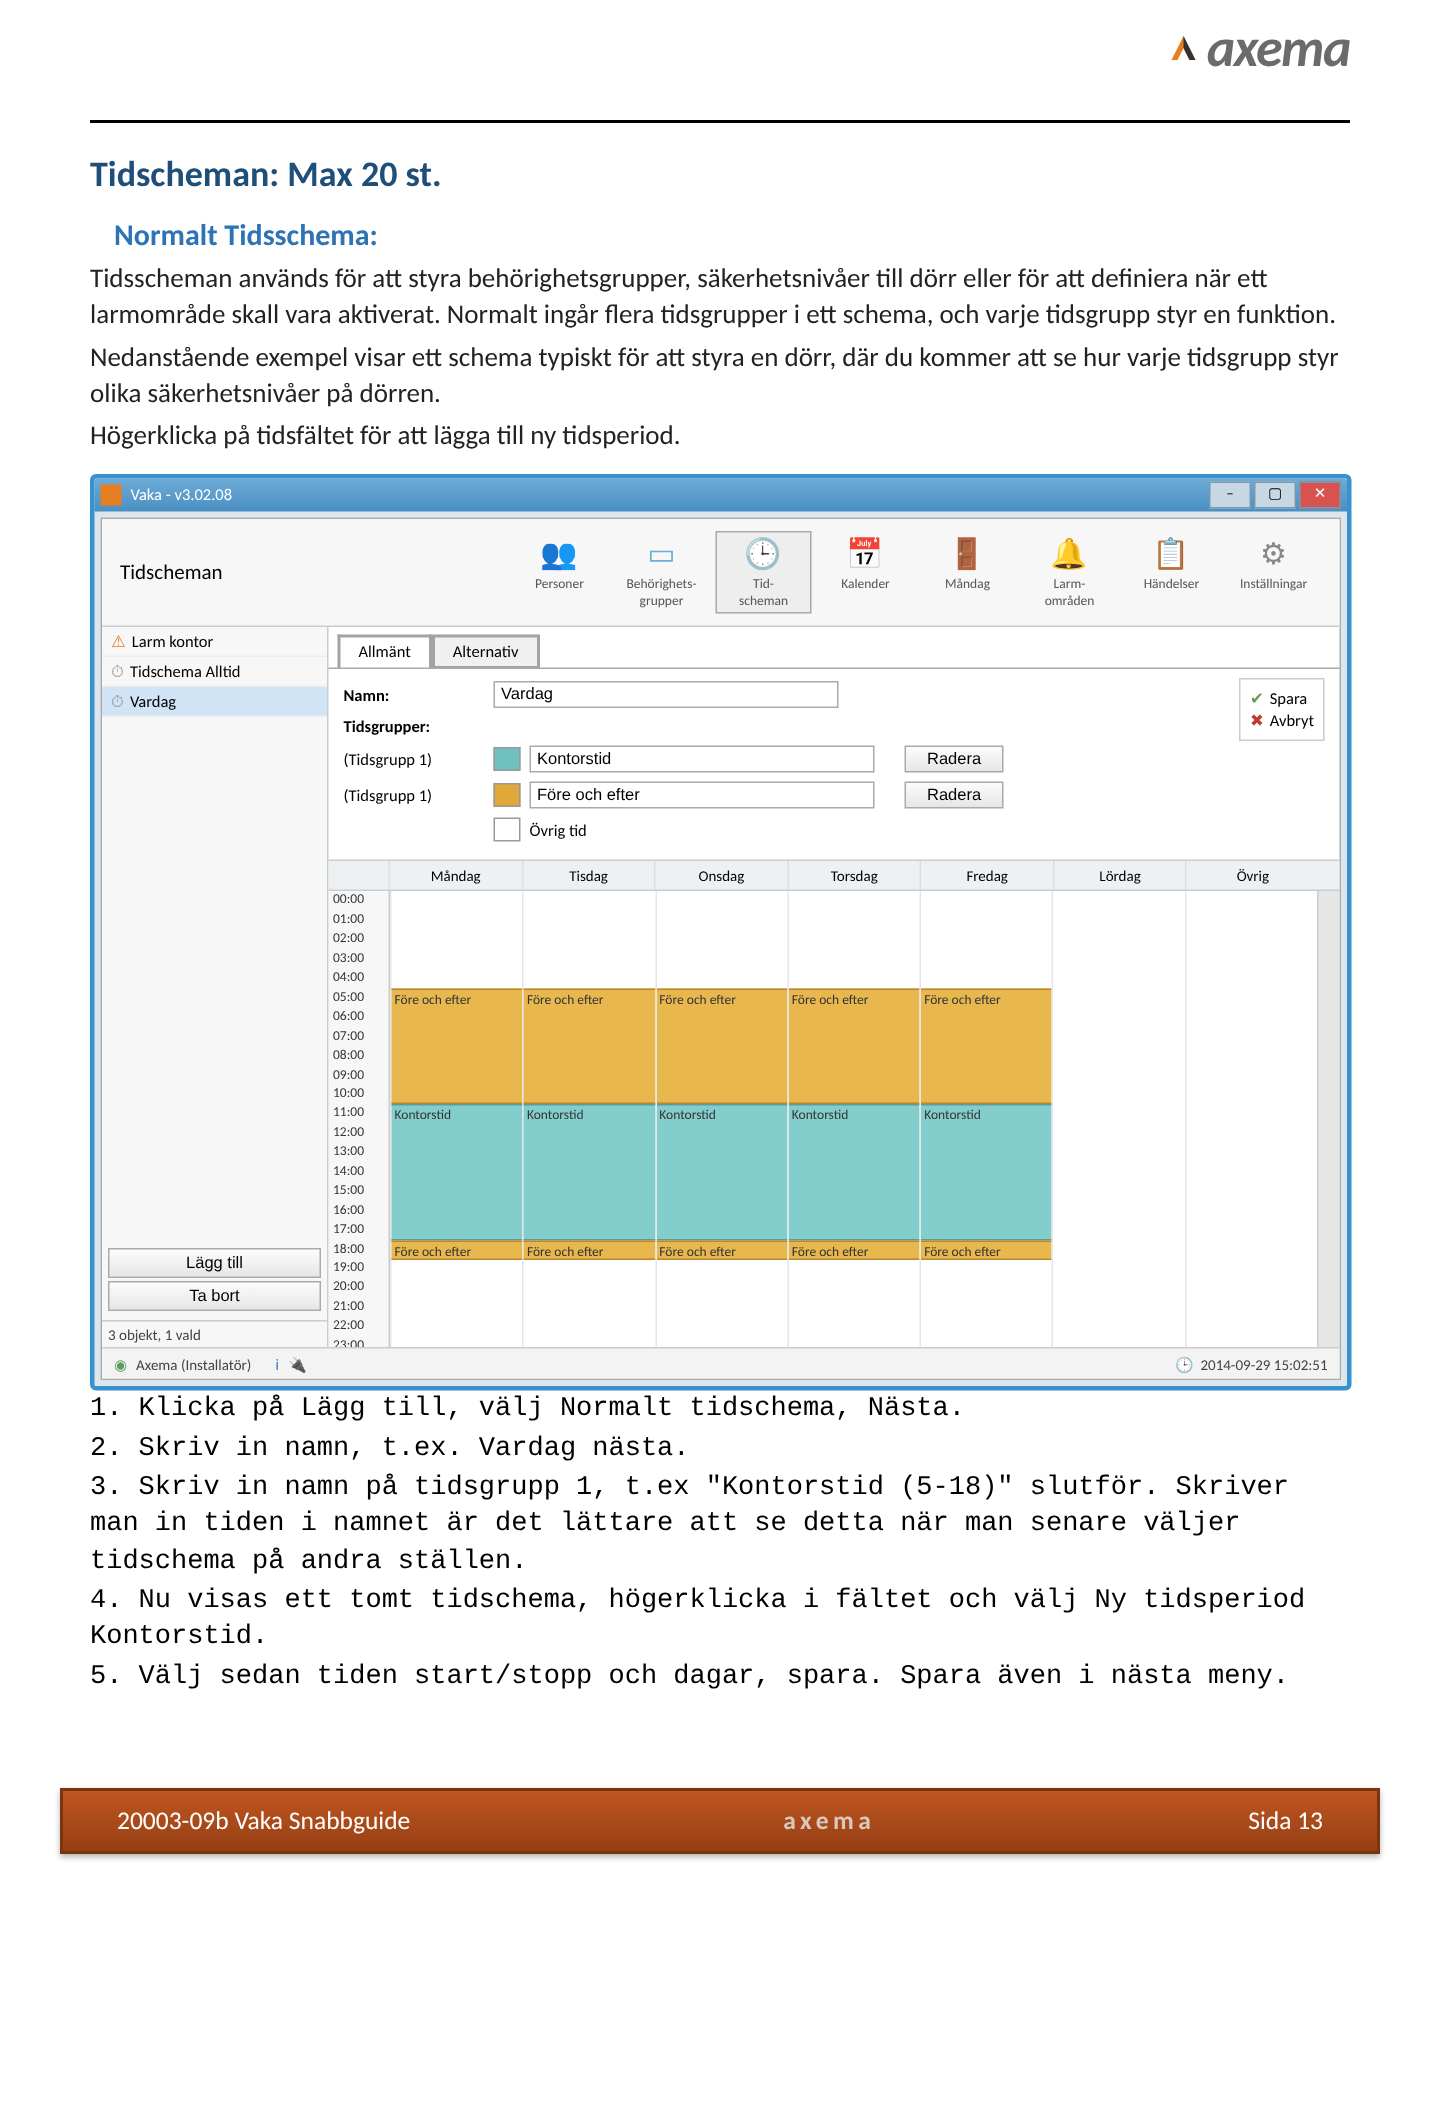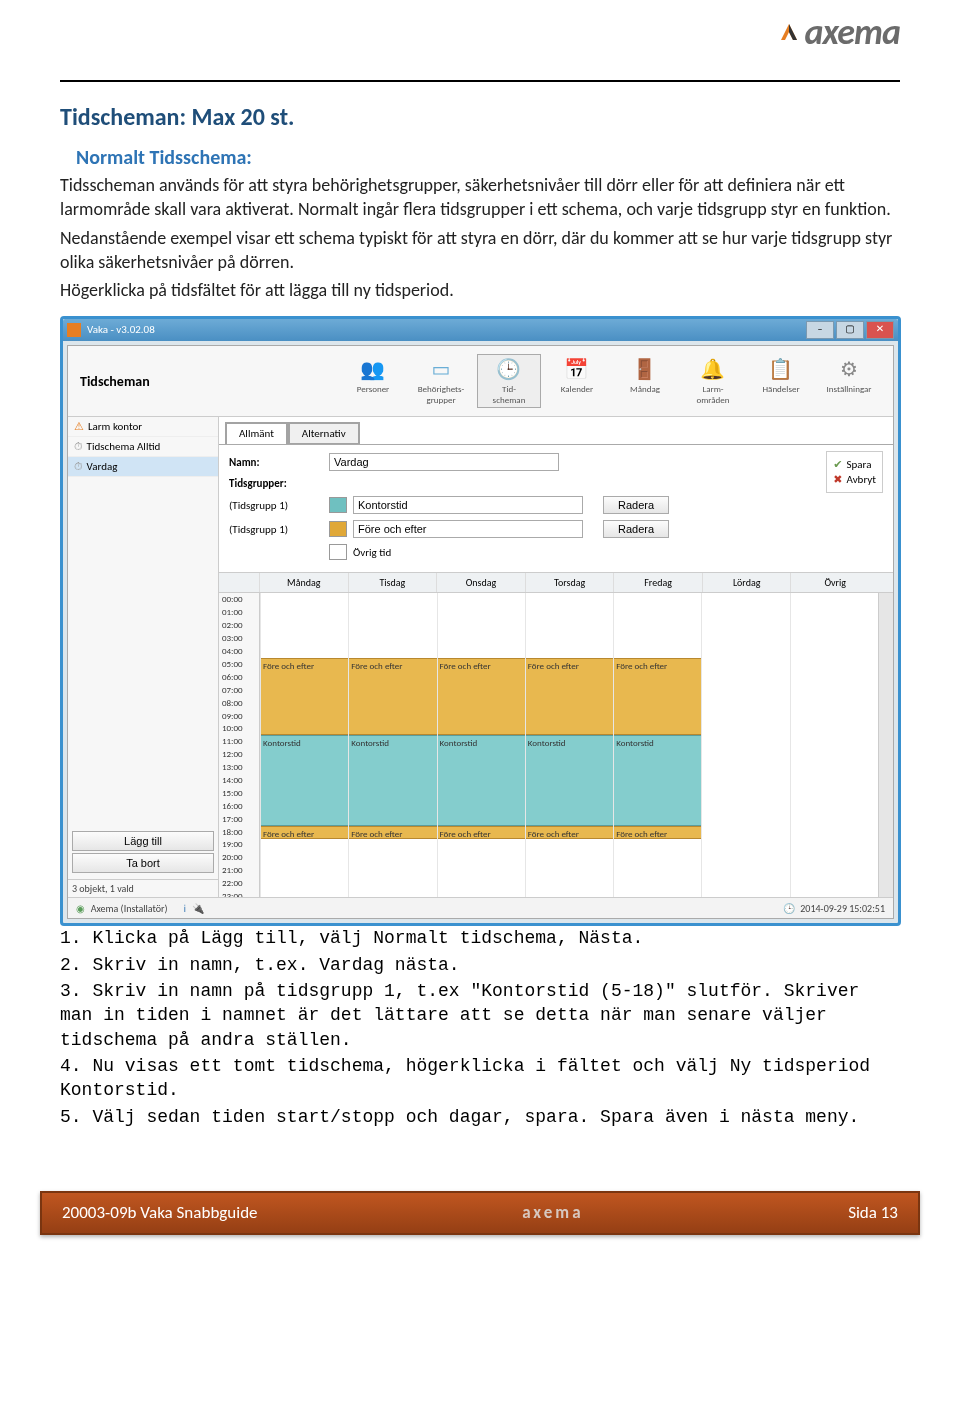--- a/index.html
+++ b/index.html
@@ -108,21 +108,21 @@
 }
 .app-header {
   display: flex;
   justify-content: space-between;
   align-items: center;
   padding: 8px 12px;
   border-bottom: 1px solid #ccc;
   background: #f7f7f7;
 }
 .app-header-title {
-  font-weight: bold;
+  font-weight: normal;
   font-size: 14px;
 }
 .nav-icons {
   display: flex;
   gap: 4px;
 }
 .nav-icon {
   width: 58px;
   text-align: center;
   font-size: 9px;
@@ -350,21 +350,21 @@
 }
 .footer-bar {
   margin: 40px 40px 41px 40px;
   background: linear-gradient(#c05620, #953f14);
   border: 2px solid #7a3510;
   color: #fff;
   height: 40px;
   display: flex;
   align-items: center;
   justify-content: space-between;
-  padding: 0 20px;
+  padding: 0 36px;
   font-size: 17px;
   box-shadow: 0 2px 4px rgba(0,0,0,0.3);
 }
 .footer-logo {
   font-weight: bold;
   letter-spacing: 3px;
   color: #d7c8c0;
 }
 </style>
 </head>

